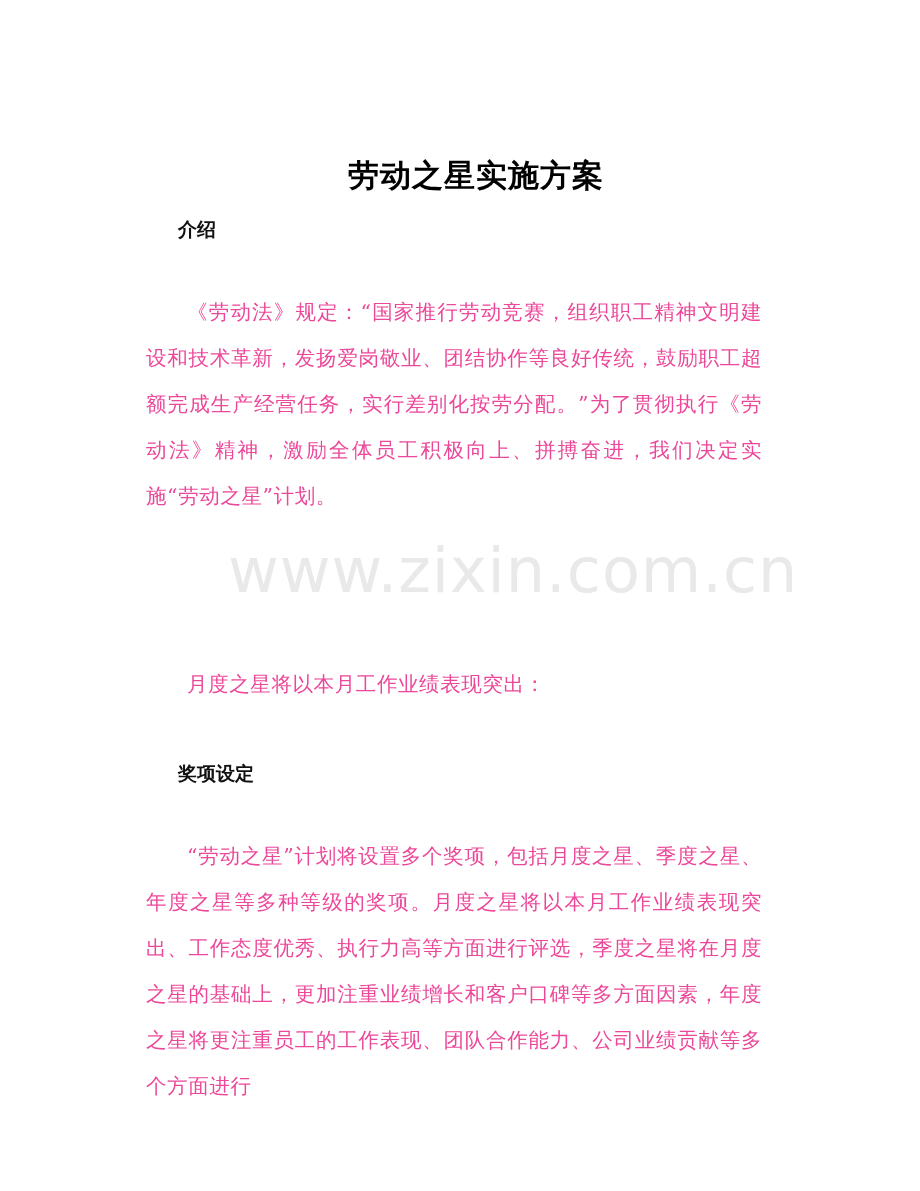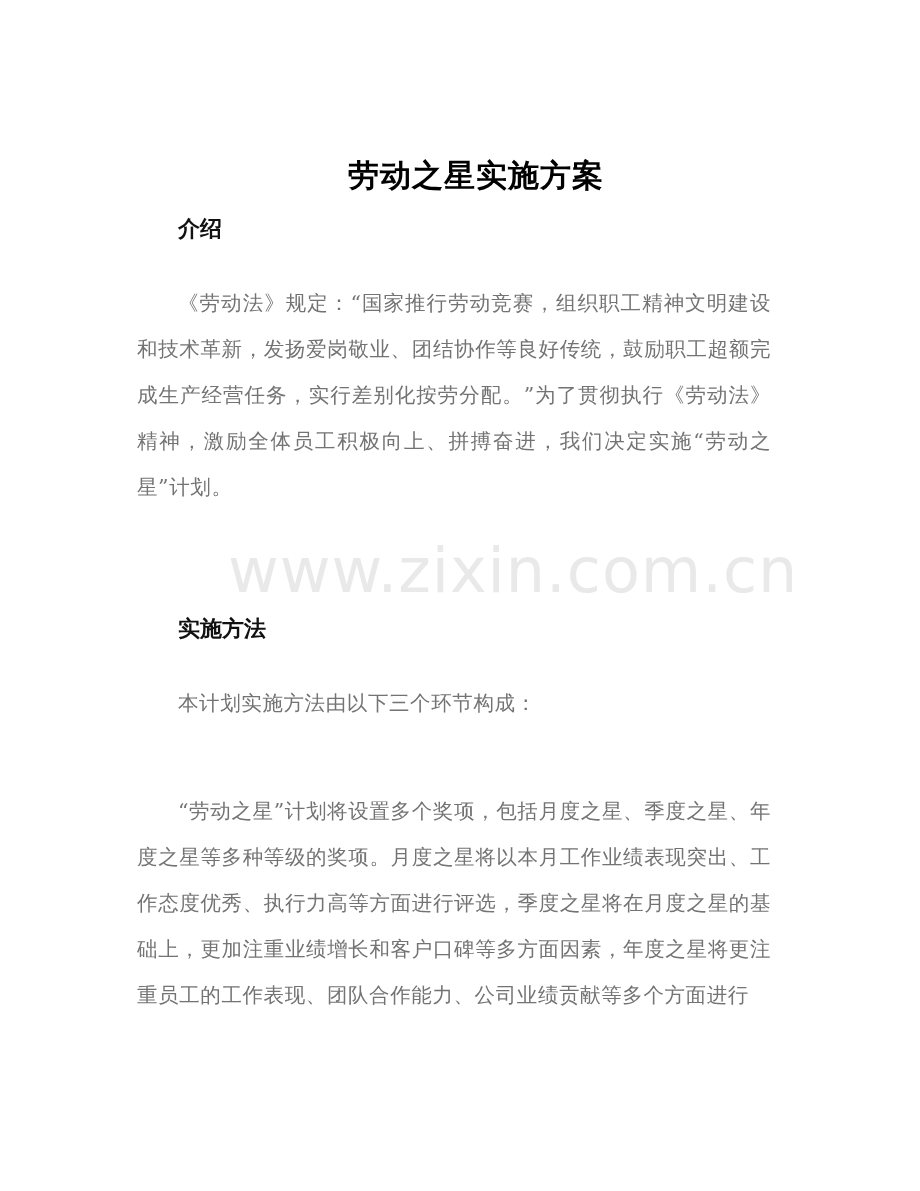--- a/index.html
+++ b/index.html
@@ -38,33 +38,33 @@
     }
     .content {
       position: absolute;
       left: 137px;
       top: 206px;
       width: 634px;
     }
     .heading {
       font-family: "DejaVu Sans", "Liberation Sans", sans-serif;
       font-weight: bold;
-      font-size: 22px;
+      font-size: 19px;
       line-height: 46px;
       padding-left: 41px;
       color: #111;
       margin: 0;
     }
     .para {
       font-size: 20.5px;
       line-height: 46px;
       text-indent: 41px;
       text-align: justify;
-      margin: 0;
-      color: #737373;
+      margin: 9px;
+      color: #ec4899;
       letter-spacing: 0.6px;
     }
     .gap { height: 34px; }
     .gap-sm { height: 28px; }
     .watermark {
       position: absolute;
       left: 228px;
       top: 540px;
       width: 460px;
       font-family: "DejaVu Sans", "Liberation Sans", sans-serif;
@@ -97,26 +97,26 @@
 
     <div class="gap"></div>
 
     <section>
       <div class="gap-sm"></div>
     </section>
 
     <div class="gap"></div>
 
     <section>
-      <h2 class="heading">实施方法</h2>
       <div class="gap-sm"></div>
-      <p class="para">本计划实施方法由以下三个环节构成：</p>
+      <p class="para">月度之星将以本月工作业绩表现突出：</p>
     </section>
 
     <div class="gap"></div>
 
     <section>
+      <h2 class="heading">奖项设定</h2>
       <div class="gap-sm"></div>
       <p class="para">“劳动之星”计划将设置多个奖项，包括月度之星、季度之星、年度之星等多种等级的奖项。月度之星将以本月工作业绩表现突出、工作态度优秀、执行力高等方面进行评选，季度之星将在月度之星的基础上，更加注重业绩增长和客户口碑等多方面因素，年度之星将更注重员工的工作表现、团队合作能力、公司业绩贡献等多个方面进行</p>
     </section>
 
   </div>
 </div>
 
 </body></html>

